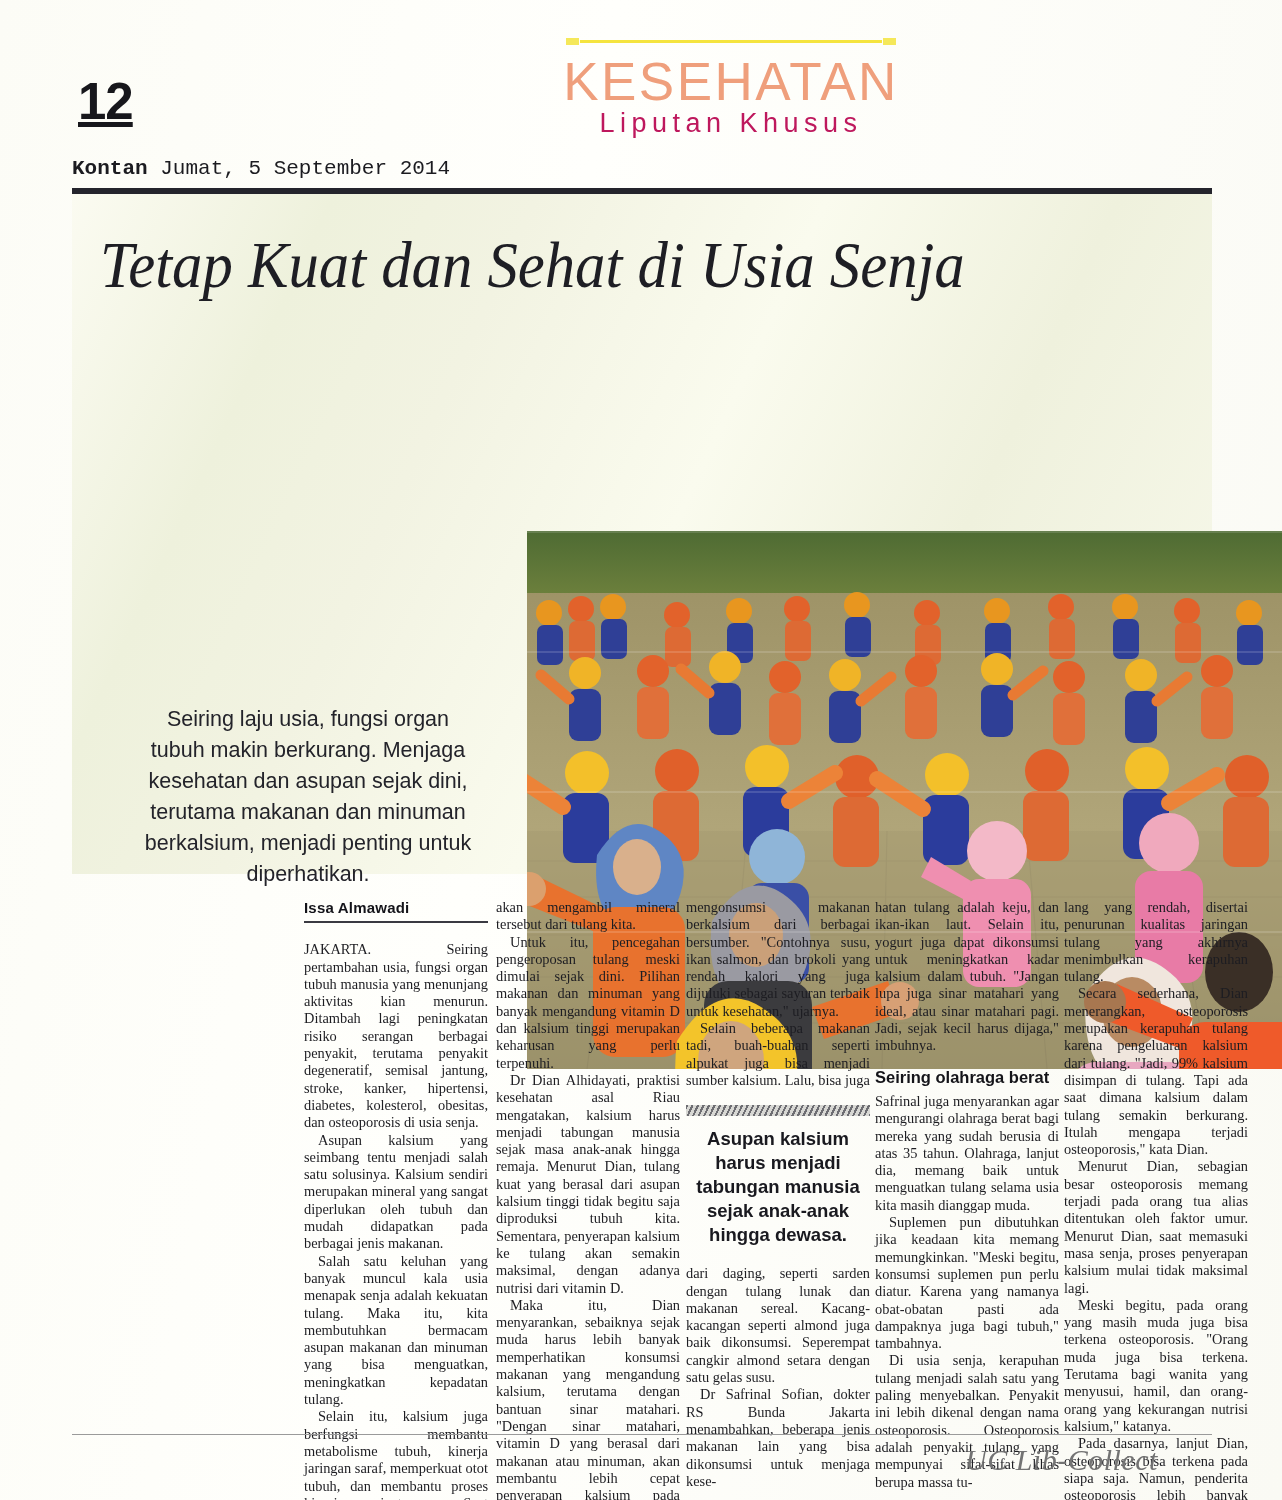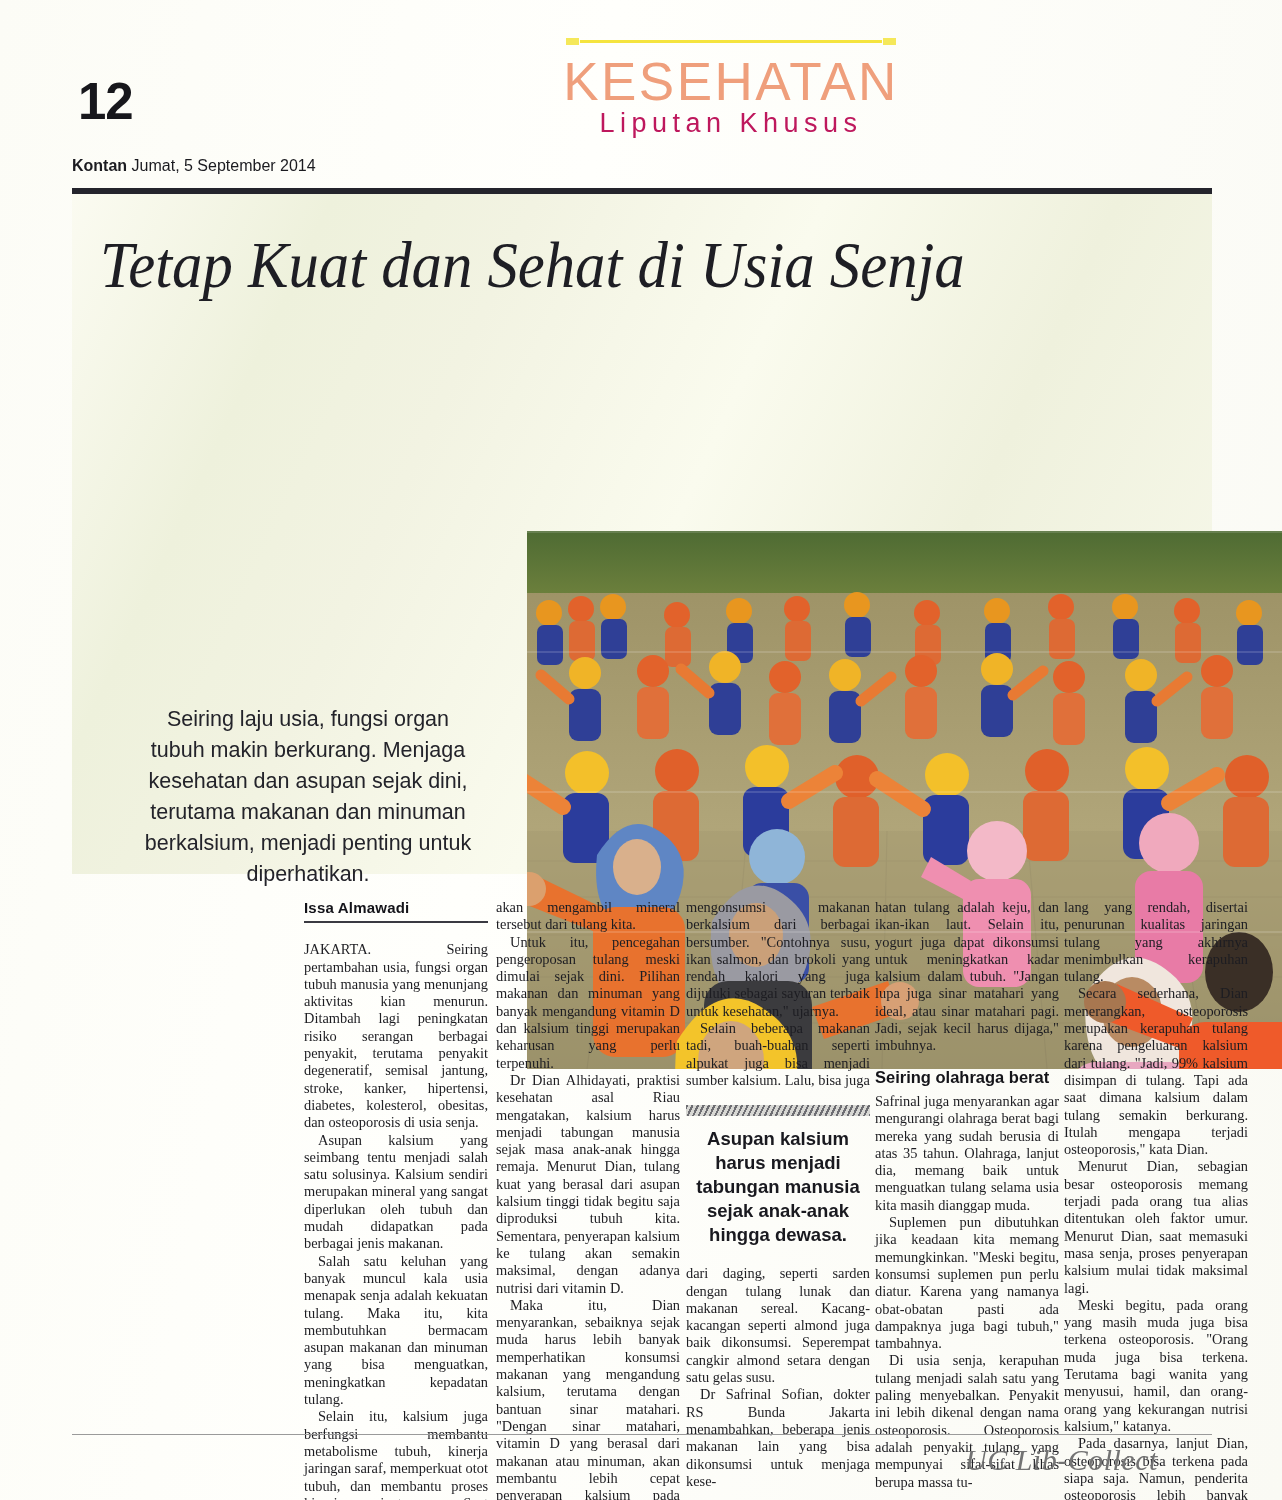--- a/index.html
+++ b/index.html
@@ -14,26 +14,26 @@
     position:absolute;inset:0;
     background:
       linear-gradient(100deg, rgba(252,252,246,1) 0%, rgba(255,255,252,1) 40%, rgba(250,250,244,1) 100%);
     pointer-events:none;
   }
   
   .masthead{position:absolute;left:0;top:0;width:1282px;height:186px;}
   .folio{
     position:absolute;left:78px;top:72px;
     font-family:"Liberation Sans",sans-serif;
-    font-weight:bold;font-size:51px;color:#17171c;letter-spacing:-1px;
+    font-weight:bold;font-size:51px;color:#17171c;letter-spacing:-1px;text-decoration:underline;
   }
   .dateline{
     position:absolute;left:72px;top:157px;
-    font-family:Liberation Sans, sans-serif;
-    font-size:16px;color:#1b1b20;white-space:nowrap;
+    font-family:Liberation Mono, monospace;
+    font-size:21px;color:#1b1b20;white-space:nowrap;
   }
   .dateline b{font-weight:bold;}
   .section-block{position:absolute;left:541px;top:38px;width:380px;text-align:center;}
   .yellow-rule{
     position:relative;height:7px;width:330px;margin:0 auto 10px auto;
   }
   .yellow-rule .bar{
     position:absolute;left:14px;right:14px;top:2px;height:3px;
     background:#f5e43f;
   }

